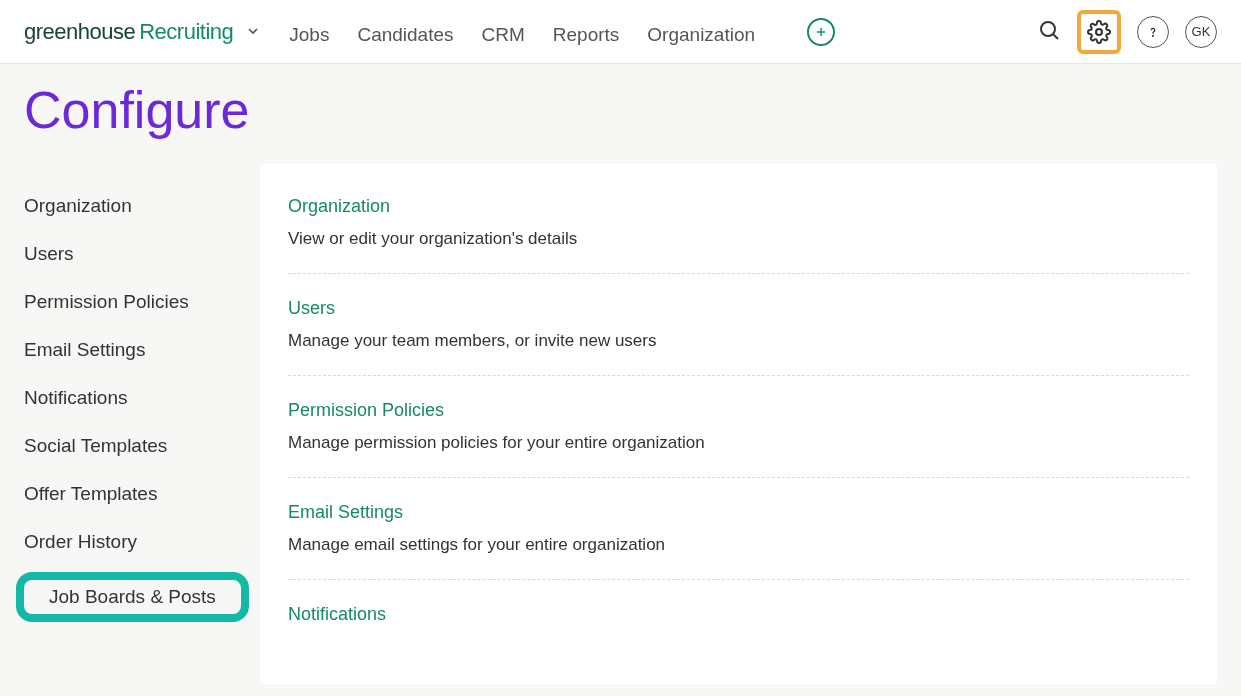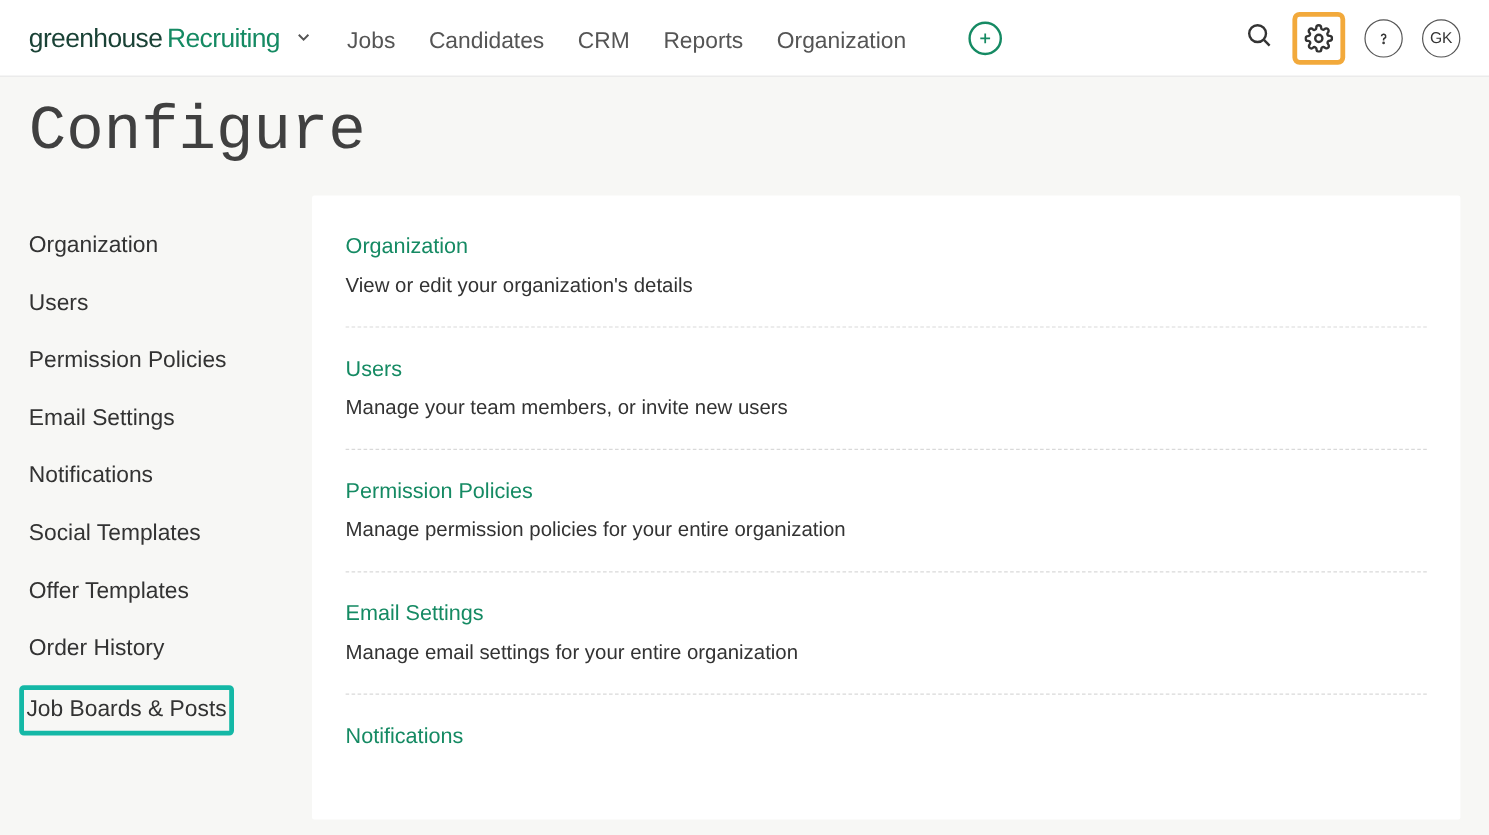--- a/index.html
+++ b/index.html
@@ -61,23 +61,23 @@
   }
   .icon-bordered { border: 1.5px solid #555; }
   .help-text, .avatar-text { font-size: 13px; color: #333; }
   .search-icon svg, .gear-icon svg { width: 24px; height: 24px; }
   .highlight-box {
     border: 4px solid #f2a93b;
     border-radius: 6px;
     padding: 2px;
   }
   .page-title {
-    font-family: Liberation Mono, monospace;
+    font-family: Liberation Sans, sans-serif;
     font-size: 52px;
-    color: #404040;
+    color: #6d28d9;
     font-weight: 400;
     padding: 16px 24px 24px 24px;
   }
   .content-wrap {
     display: flex;
     padding: 0 24px;
     gap: 4px;
     justify-content: center;
   }
   .sidebar {
@@ -87,23 +87,23 @@
   }
   .sidebar-item {
     color: #333;
     font-size: 19px;
     padding: 13px 0;
     cursor: pointer;
     display: block;
   }
   .sidebar-highlight {
     display: inline-block;
-    border: 4px solid #14b8a6;
-    border-radius: 4px;
-    padding: 6px 2px;
+    border: 8px solid #14b8a6;
+    border-radius: 16px;
+    padding: 6px 25px;
     margin-top: 6px;
     margin-left: -8px;
   }
   .main-panel {
     background: #fff;
     flex: 1;
     border-radius: 2px;
     padding: 28px 28px;
     min-height: 520px;
   }

